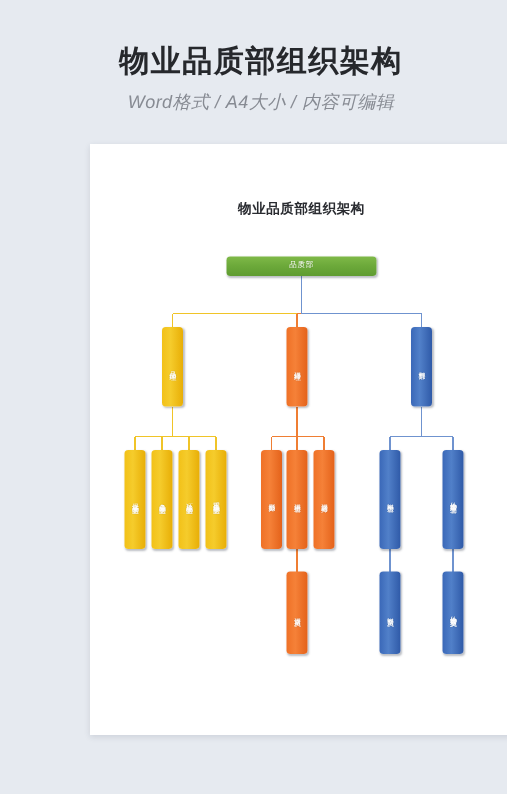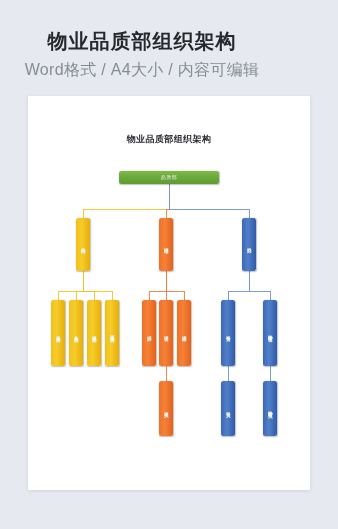--- a/index.html
+++ b/index.html
@@ -3,31 +3,32 @@
 <meta charset="utf-8">
 <title>物业品质部组织架构</title>
 <style>
   * { margin:0; padding:0; box-sizing:border-box; }
   html, body {
     width:338px; height:529px;
     background:#e6eaf0;
     font-family:"Liberation Sans","DejaVu Sans",sans-serif;
     overflow:hidden;
   }
-  .wrap { width:284px; height:529px; position:relative; }
+  .wrap { width:284px; height:529px; position:relative;margin-left:32px; }
 
   
   .header { padding-top:29px; text-align:center; }
   .main-title {
     font-size:20px; font-weight:bold; color:#26282c;
     letter-spacing:1px; line-height:24px;
   }
   .sub-title {
-    font-size:16px; color:#878b93; margin-top:7px;
+    font-size:12px; color:#878b93; margin-top:7px;
     letter-spacing:.3px;
+    font-style:italic;
   }
 
   
   .page-card {
     position:absolute; left:28px; top:96px;
     width:282px; height:394px;
     background:#ffffff;
     box-shadow:0 1px 4px rgba(40,50,70,.13);
   }
   .chart-title {

